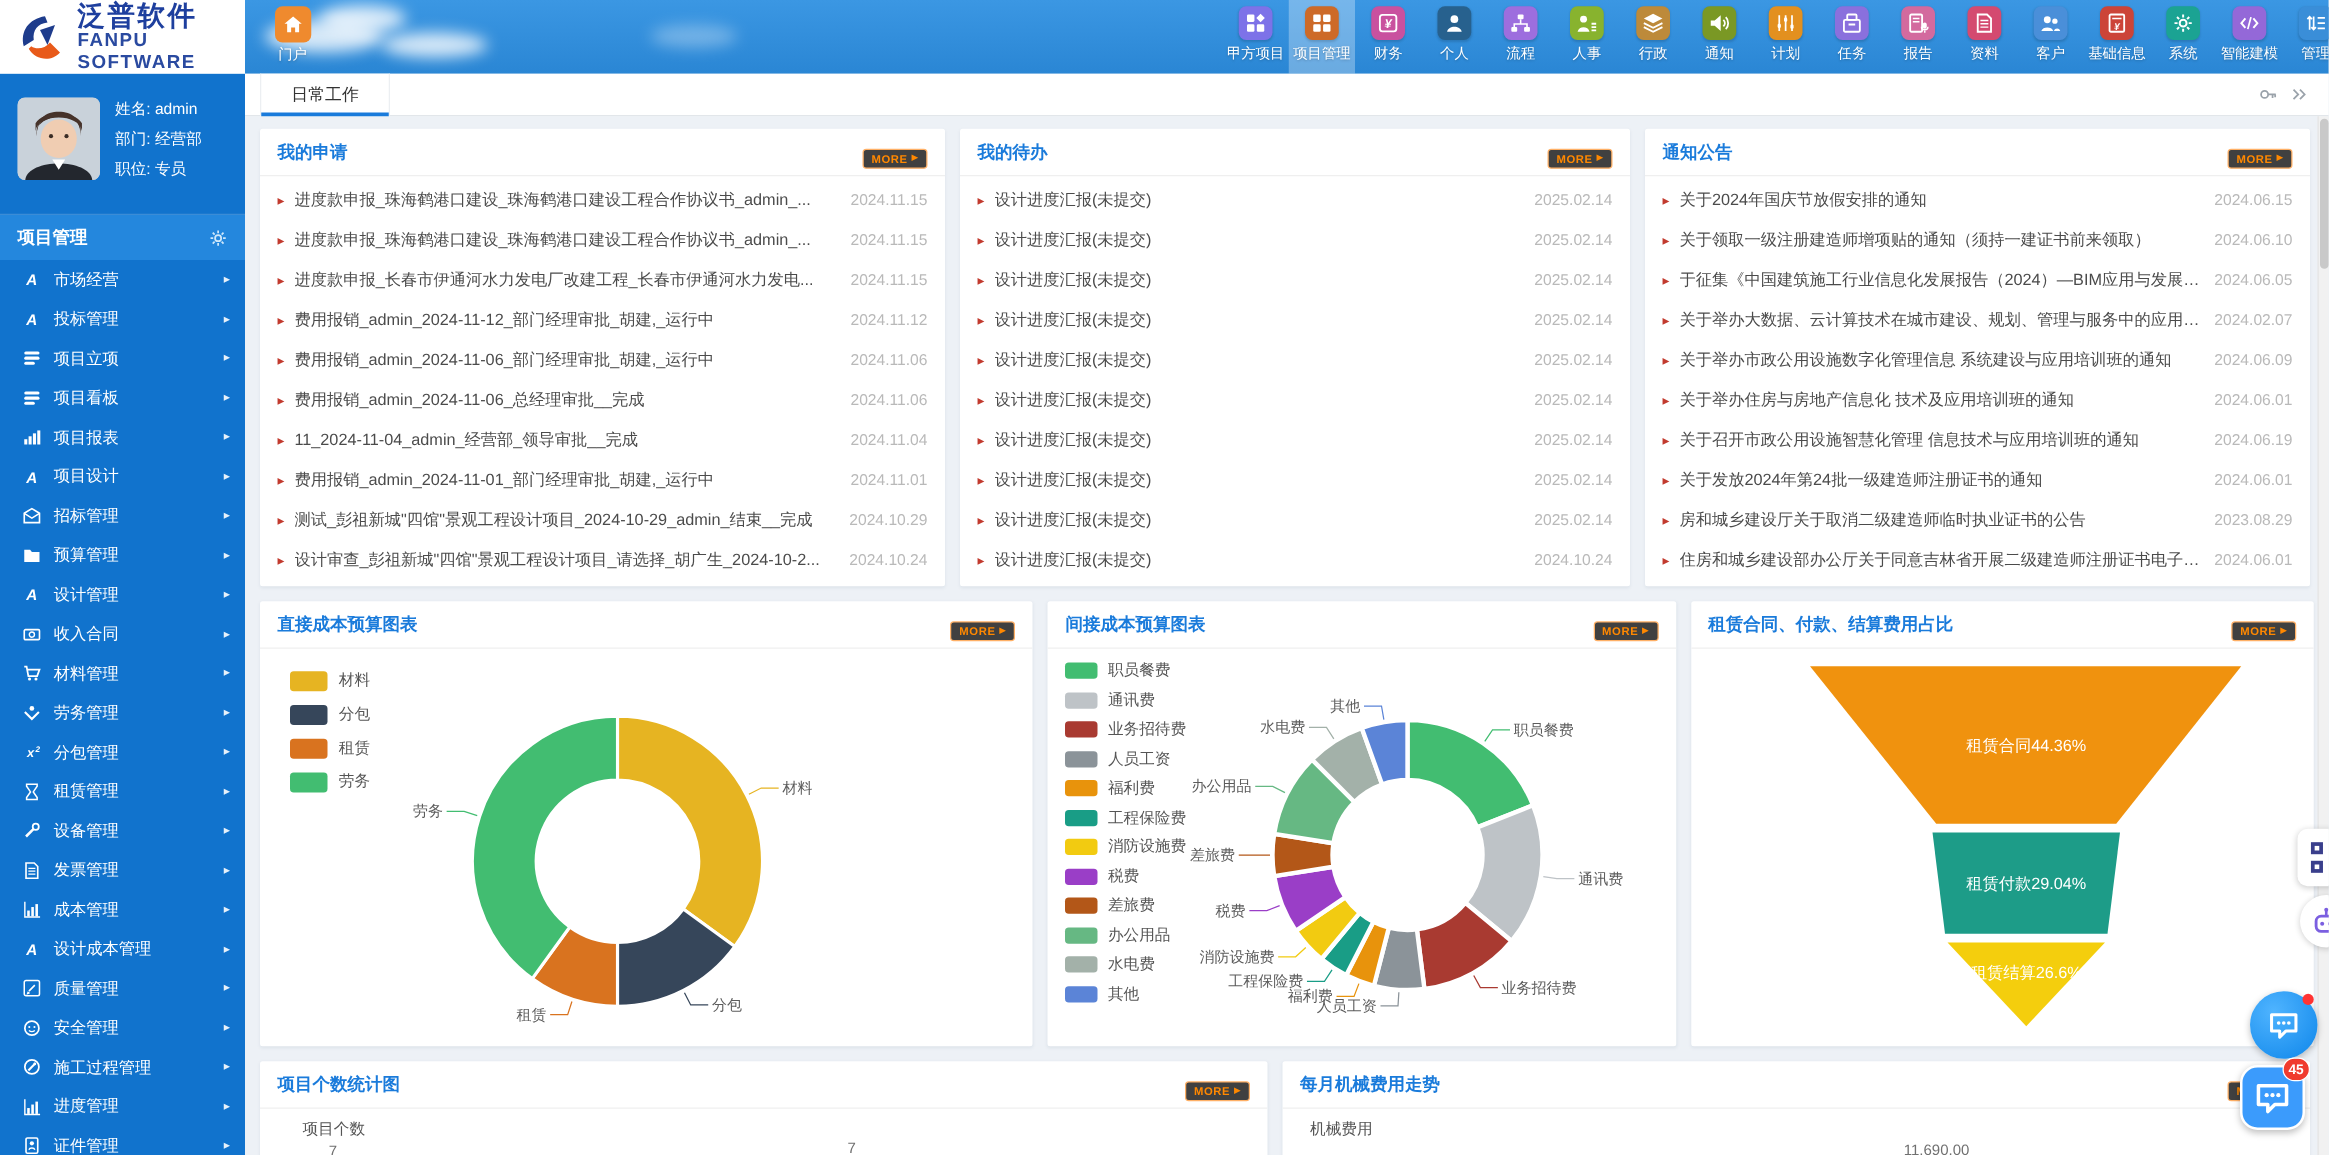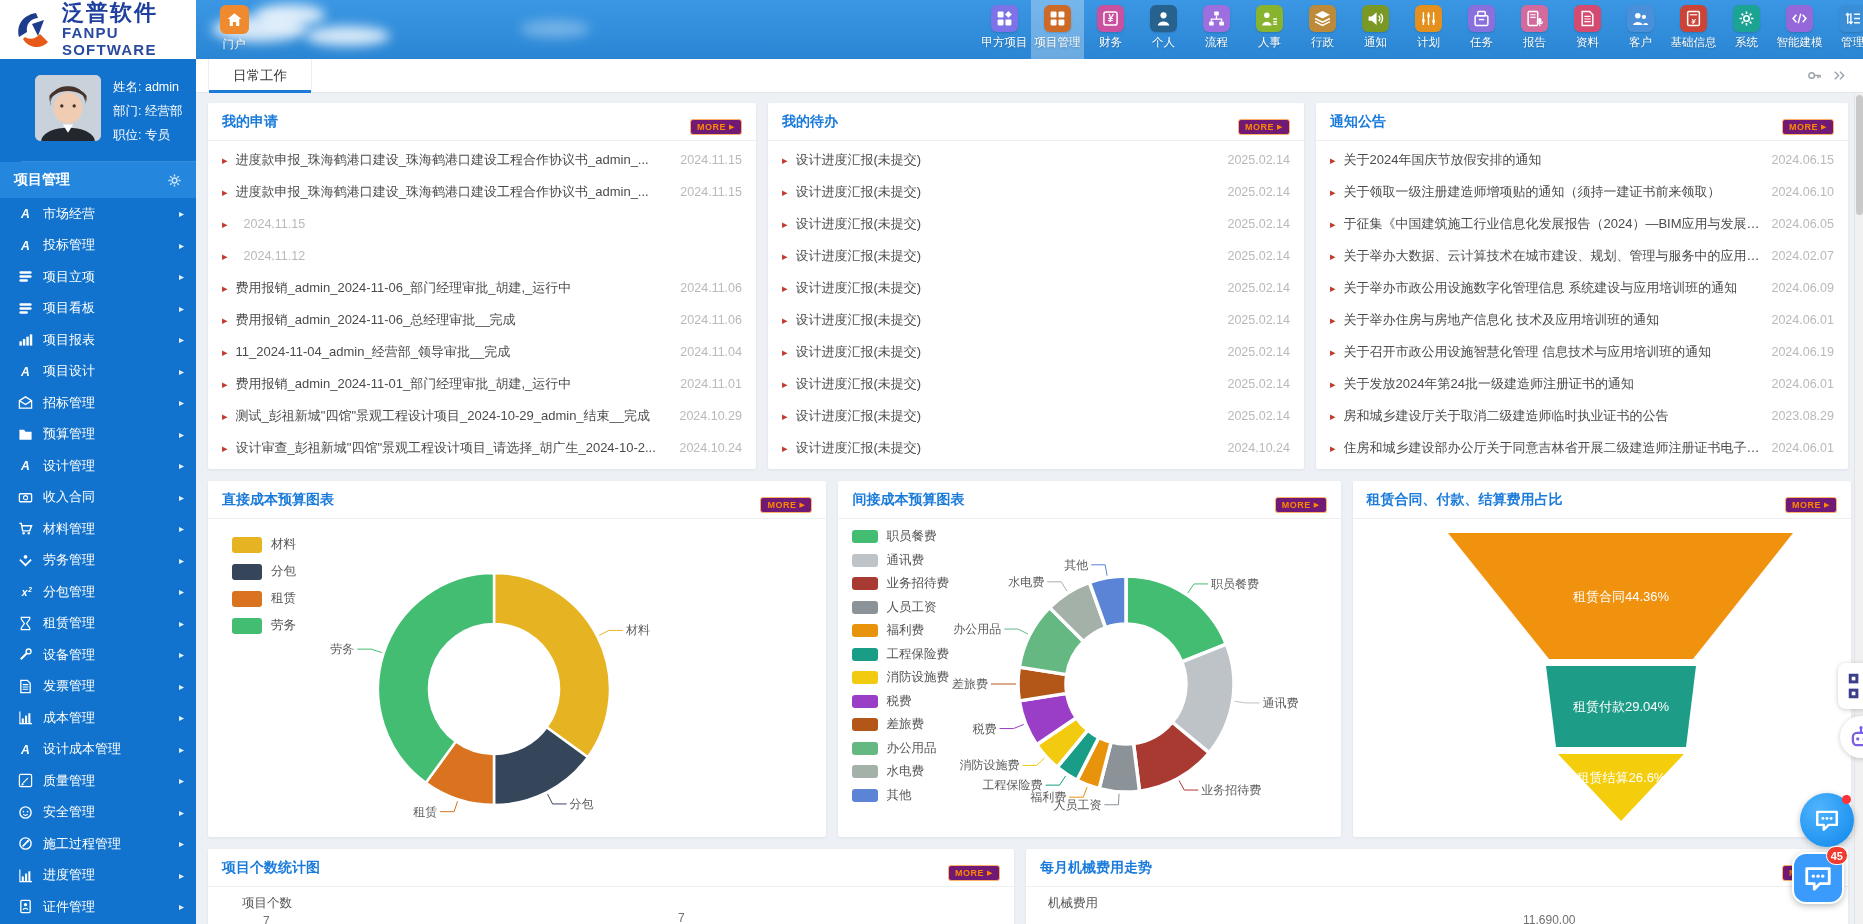--- a/index.html
+++ b/index.html
@@ -16,21 +16,21 @@
   .nav-strip { position:absolute; right:-16px; top:0; height:59px; display:flex; align-items:flex-start; z-index:2; }
   .nav-item { width:53px; height:59px; display:flex; flex-direction:column; align-items:center; padding-top:5px; cursor:pointer; }
   .nav-item.active { background:rgba(255,255,255,.30); }
   .nav-ico { width:27px; height:27px; border-radius:6px; display:flex; align-items:center; justify-content:center; color:#fff; box-shadow:0 1px 2px rgba(0,0,0,.15); }
   .nav-ico .ig, .portal-ico .ig { width:17px; height:17px; display:block; }
   .nav-lbl { font-size:11.5px; color:#fff; margin-top:3px; white-space:nowrap; text-shadow:0 1px 2px rgba(0,0,0,.25); }
   .portal-ico { width:29px; height:29px; margin:0 auto; border-radius:6px; display:flex; align-items:center; justify-content:center; color:#fff; }
 
   
   .sidebar { position:absolute; left:0; top:59px; width:196px; bottom:0; background:#1173cd; overflow:hidden; z-index:2; }
-  .user-card { display:flex; padding:16px 10px 14px 14px; gap:12px; border-bottom:1px solid rgba(255,255,255,.18);margin-left:21px; }
+  .user-card { display:flex; padding:16px 10px 24px 14px; gap:12px; align-items:center; border-bottom:1px solid rgba(255,255,255,.18); }
   .avatar { width:66px; height:66px; border-radius:6px; overflow:hidden; flex:0 0 auto; background:#cfd6dd; }
   .user-lines { color:#fff; font-size:12.5px; line-height:24px; white-space:nowrap; }
   .menu-header { height:36px; background:#2487dd; color:#fff; font-size:14px; font-weight:bold; display:flex; align-items:center; padding:0 14px; justify-content:space-between; }
   .menu-header .gear { width:15px; height:15px; color:#cfe8fb; cursor:pointer; }
   .menu-item { height:31.5px; display:flex; align-items:center; padding:0 12px 0 18px; color:#fff; font-size:13px; cursor:pointer; }
   .mi-ico { width:15px; height:15px; margin-right:10px; color:#fff; flex:0 0 auto; }
   .mi-lbl { flex:1; white-space:nowrap; }
   .mi-arrow { color:rgba(255,255,255,.9); font-size:10px; }
 
   
@@ -39,21 +39,21 @@
   .tab::after { content:""; position:absolute; left:0; right:0; bottom:0; height:3px; background:#1a7bdb; }
   .tab-tools { position:absolute; right:16px; top:9px; display:flex; gap:10px; color:#9aa2aa; }
   .tab-tools .ti { width:15px; height:15px; cursor:pointer; }
 
   
   .content { position:absolute; left:196px; top:93px; right:0; bottom:0; padding:10px 12px 0 12px; }
   .prow { display:flex; gap:12px; margin-bottom:12px; }
   .panel { background:#fff; border-radius:2px; box-shadow:0 1px 3px rgba(30,60,90,.08); display:flex; flex-direction:column; overflow:hidden; }
   .p-head { height:38px; flex:0 0 auto; display:flex; align-items:center; justify-content:space-between; padding:0 14px; border-bottom:1px solid #efefef; }
   .p-title { font-size:14px; font-weight:bold; color:#1a7bdb; }
-  .more-btn { font-size:9px; font-weight:bold; color:#ff8800; border:1px solid #ffb066; border-radius:3px; padding:2px 6px; letter-spacing:.5px; background:#701a75; display:flex; align-items:center; gap:3px; cursor:pointer;margin-top:11px; }
+  .more-btn { font-size:9px; font-weight:bold; color:#ff8800; border:1px solid #ffb066; border-radius:3px; padding:2px 6px; letter-spacing:.5px; background:#404040; display:flex; gap:3px; cursor:pointer;margin-top:11px; }
   .more-btn .arr { font-size:7px; }
   .p-list { flex:1; padding:3px 14px 0 14px; overflow:hidden; }
   .lrow { height:32px; display:flex; align-items:center; cursor:pointer; }
   .blt { color:#c23a2e; font-size:11px; margin-right:8px; flex:0 0 auto; }
   .ltxt { flex:1; font-size:13px; color:#4b4b4b; white-space:nowrap; overflow:hidden; text-overflow:ellipsis; }
   .ldate { margin-left:8px; font-size:12.5px; color:#b9b9b9; flex:0 0 auto; }
   .p-body { position:relative; flex:1; overflow:hidden; }
 
   
   .legend { position:absolute; z-index:2; }
@@ -604,25 +604,27 @@
           </div>
 
           <div class="lrow">
             <span class="blt">▸</span>
             <span class="ltxt">进度款申报_珠海鹤港口建设_珠海鹤港口建设工程合作协议书_admin_...</span>
             <span class="ldate">2024.11.15</span>
           </div>
 
           <div class="lrow">
             <span class="blt">▸</span>
+            <span class="ltxt">进度款申报_长春市伊通河水力发电厂改建工程_长春市伊通河水力发电...</span>
             <span class="ldate">2024.11.15</span>
           </div>
 
           <div class="lrow">
             <span class="blt">▸</span>
+            <span class="ltxt">费用报销_admin_2024-11-12_部门经理审批_胡建,_运行中</span>
             <span class="ldate">2024.11.12</span>
           </div>
 
           <div class="lrow">
             <span class="blt">▸</span>
             <span class="ltxt">费用报销_admin_2024-11-06_部门经理审批_胡建,_运行中</span>
             <span class="ldate">2024.11.06</span>
           </div>
 
           <div class="lrow">

